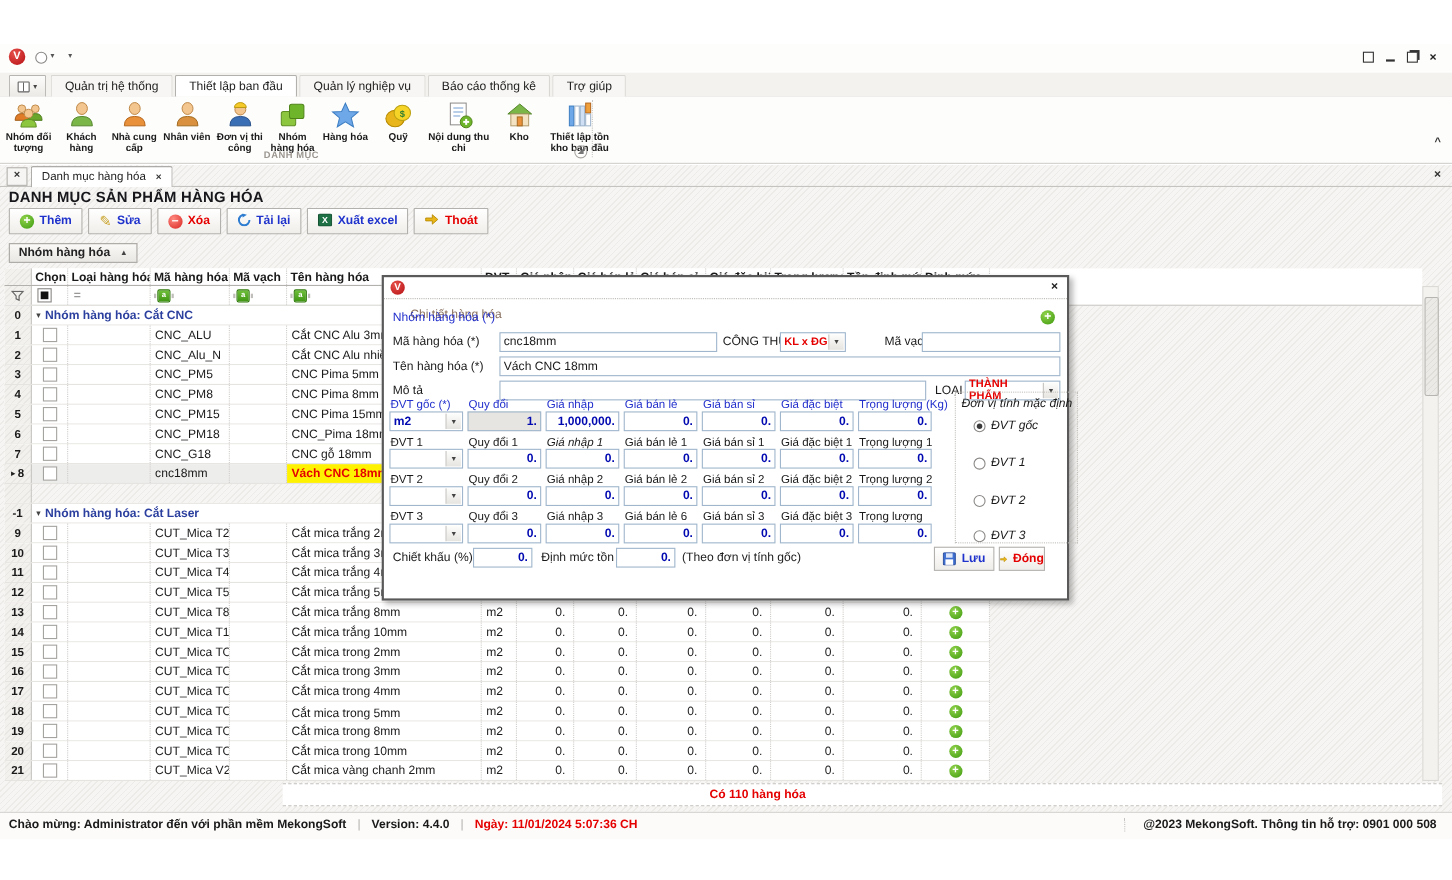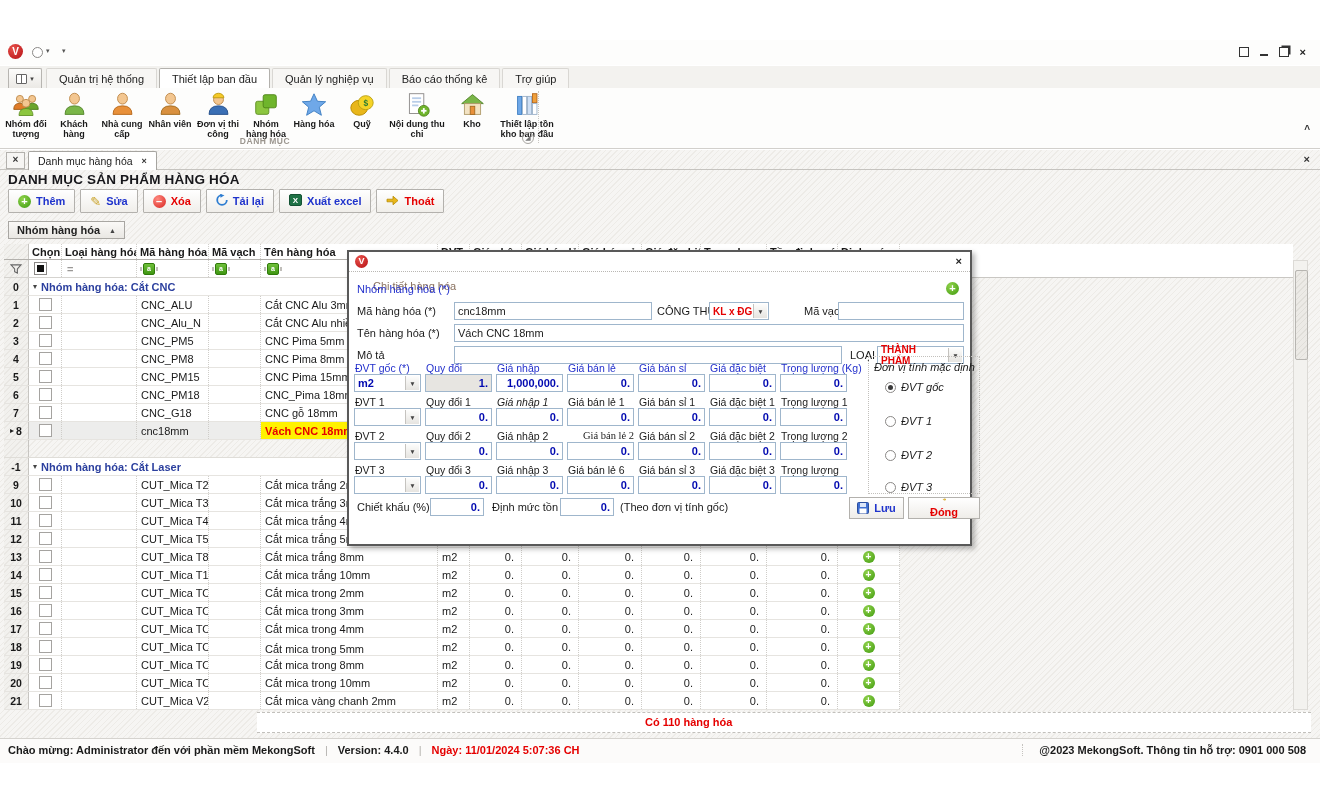--- a/index.html
+++ b/index.html
@@ -1397,21 +1397,21 @@
       </div>
       <div class="inp num" style="left: 360px; top: 156px; width: 67px;">
         <span>0.</span>
       </div>
       <div class="inp num" style="left: 431px; top: 156px; width: 67px;">
         <span>0.</span>
       </div>
       <span class="ulabel" style="left: 6px; top: 178px;">ĐVT 2</span>
       <span class="ulabel" style="left: 77px; top: 178px;">Quy đổi 2</span>
       <span class="ulabel" style="left: 148px; top: 178px; text-align: right;">Giá nhập 2</span>
-      <span class="ulabel" style="left: 234px; top: 178px; font-family: Liberation Serif, serif;">Giá bán lẻ 2</span>
+      <span class="ulabel" style="left: 219px; top: 178px;">Giá bán lẻ 2</span>
       <span class="ulabel" style="left: 290px; top: 178px;">Giá bán sỉ 2</span>
       <span class="ulabel" style="left: 361px; top: 178px;">Giá đặc biệt 2</span>
       <span class="ulabel" style="left: 432px; top: 178px;">Trọng lượng 2</span>
       <div class="inp combo" style="left: 5px; top: 190px; width: 67px;">
         <span class="navyv"></span>
         <span class="dd">▼</span>
       </div>
       <div class="inp num" style="left: 76px; top: 190px; width: 67px;">
         <span>0.</span>
       </div>
@@ -1494,19 +1494,19 @@
   <span class="mnote" style="left:271px;top:249px;">(Theo đơn vị tính gốc)</span>
 
   <div class="mbtn" style="left:500px;top:245px;width:55px;">
     <svg width="12" height="12" viewBox="0 0 12 12">
         <rect x="0.5" y="0.5" width="11" height="11" rx="1" fill="#3f6fd1" stroke="#2c4f9e"></rect>
         <rect x="3" y="1" width="6" height="4" fill="#dce6f8"></rect>
         <rect x="2.5" y="6.5" width="7" height="5" fill="#fff"></rect>
       </svg>
     <span style="color:var(--blue)">Lưu</span>
   </div>
-  <div class="mbtn" style="left:559px;top:245px;width:72px;flex-direction:column;">
+  <div class="mbtn" style="left:559px;top:245px;width:42px;">
     <svg width="13" height="11" viewBox="0 0 13 11">
         <path d="M1 4.2 h6 V1.2 L12 5.5 7 9.8 V6.8 H1 z" fill="#e8b61a" stroke="#b78a00" stroke-width="0.8"></path>
       </svg>
     <span style="color:var(--red)">Đóng</span>
   </div>
 </div>
 
 </body></html>

